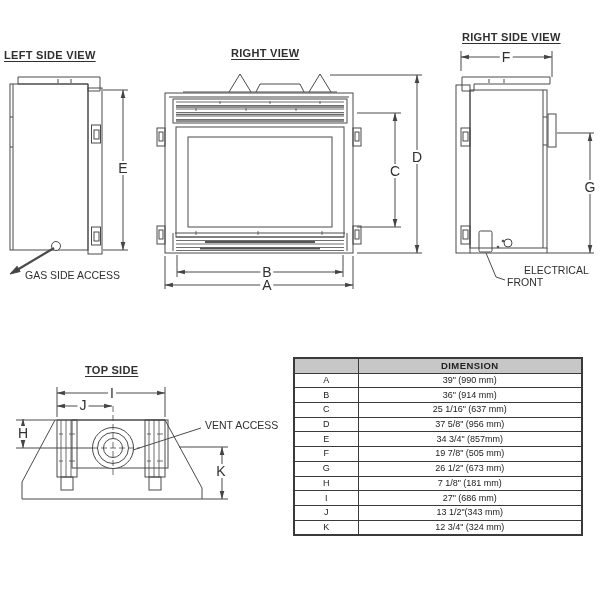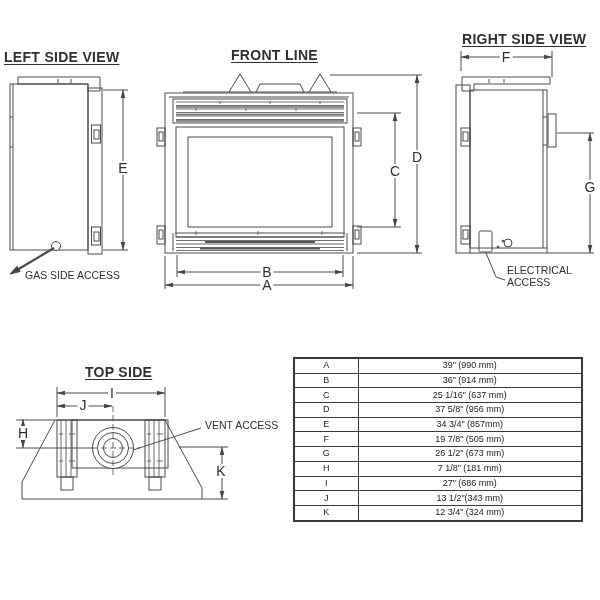--- a/index.html
+++ b/index.html
@@ -1,19 +1,19 @@
 <!DOCTYPE html>
 <html><head>
 <meta charset="utf-8">
 <style>
   html,body{margin:0;padding:0;background:#fff;}
   #stage{position:relative;width:600px;height:600px;background:#fff;overflow:hidden;
          font-family:"Liberation Sans",sans-serif;}
   #linework{position:absolute;left:0;top:0;}
-  .title{position:absolute;font-size:14px;font-weight:bold;color:#2f2f2f;
+  .title{position:absolute;font-size:11px;font-weight:bold;color:#2f2f2f;
          letter-spacing:.3px;text-decoration:underline;text-underline-offset:2px;
          white-space:nowrap;line-height:1;}
   .dim{position:absolute;transform:translate(-50%,-50%);font-size:14px;color:#2f2f2f;
        background:#fff;padding:0 2px;line-height:1;white-space:nowrap;}
   .note{position:absolute;font-size:10.5px;color:#2f2f2f;white-space:nowrap;line-height:1;}
   table.dim-table{position:absolute;left:293px;top:357px;width:290px;
        border-collapse:collapse;table-layout:fixed;font-size:9px;color:#222;
        border:2px solid #3a3a3a;}
   table.dim-table td,table.dim-table th{border:1.4px solid #3a3a3a;height:13.7px;
        text-align:center;vertical-align:middle;padding:0;line-height:1;}
@@ -135,47 +135,51 @@
       <line x1="57" y1="406" x2="112" y2="406" marker-start="url(#ar)" marker-end="url(#ar)"></line>
       <path d="M16,420 H55"></path>
       <line x1="23" y1="419" x2="23" y2="448" marker-start="url(#ar)" marker-end="url(#ar)"></line>
       <path d="M179,447 H228 M202,499 H228"></path>
       <line x1="222" y1="447" x2="222" y2="499" marker-start="url(#ar)" marker-end="url(#ar)"></line>
       <path d="M133,450 L201,428"></path>
     </g>
   </svg>
 
   <span class="title" style="left:4px;top:50px">LEFT SIDE VIEW</span>
-  <span class="title" style="left:231px;top:48px">FRONT LINE</span>
+  <span class="title" style="left:231px;top:48px">RIGHT VIEW</span>
   <span class="title" style="left:462px;top:32px">RIGHT SIDE VIEW</span>
   <span class="title" style="left:85px;top:365px">TOP SIDE</span>
 
   <span class="note" style="left:25px;top:270px">GAS SIDE ACCESS</span>
-  <span class="note" style="left:507px;top:265px">ELECTRICAL</span>
-  <span class="note" style="left:507px;top:277px">ACCESS</span>
+  <span class="note" style="left:524px;top:265px">ELECTRICAL</span>
+  <span class="note" style="left:507px;top:277px">FRONT</span>
   <span class="note" style="left:205px;top:420px">VENT ACCESS</span>
 
   <span class="dim" style="left:123px;top:168px">E</span>
   <span class="dim" style="left:267px;top:272px">B</span>
   <span class="dim" style="left:267px;top:285px">A</span>
   <span class="dim" style="left:395px;top:171px">C</span>
   <span class="dim" style="left:417px;top:157px">D</span>
   <span class="dim" style="left:506px;top:57px">F</span>
   <span class="dim" style="left:590px;top:187px">G</span>
   <span class="dim" style="left:23px;top:433px">H</span>
   <span class="dim" style="left:112px;top:393px">I</span>
   <span class="dim" style="left:83px;top:405px">J</span>
   <span class="dim" style="left:221px;top:471px">K</span>
 
   <table class="dim-table">
     <colgroup>
         <col class="c1">
         <col>
       </colgroup>
     <tbody>
+        <tr>
+      <th></th>
+      <th>DIMENSION</th>
+    </tr>
     <tr>
           <td>A</td>
           <td>39" (990 mm)</td>
         </tr>
     <tr>
           <td>B</td>
           <td>36" (914 mm)</td>
         </tr>
     <tr>
           <td>C</td>

